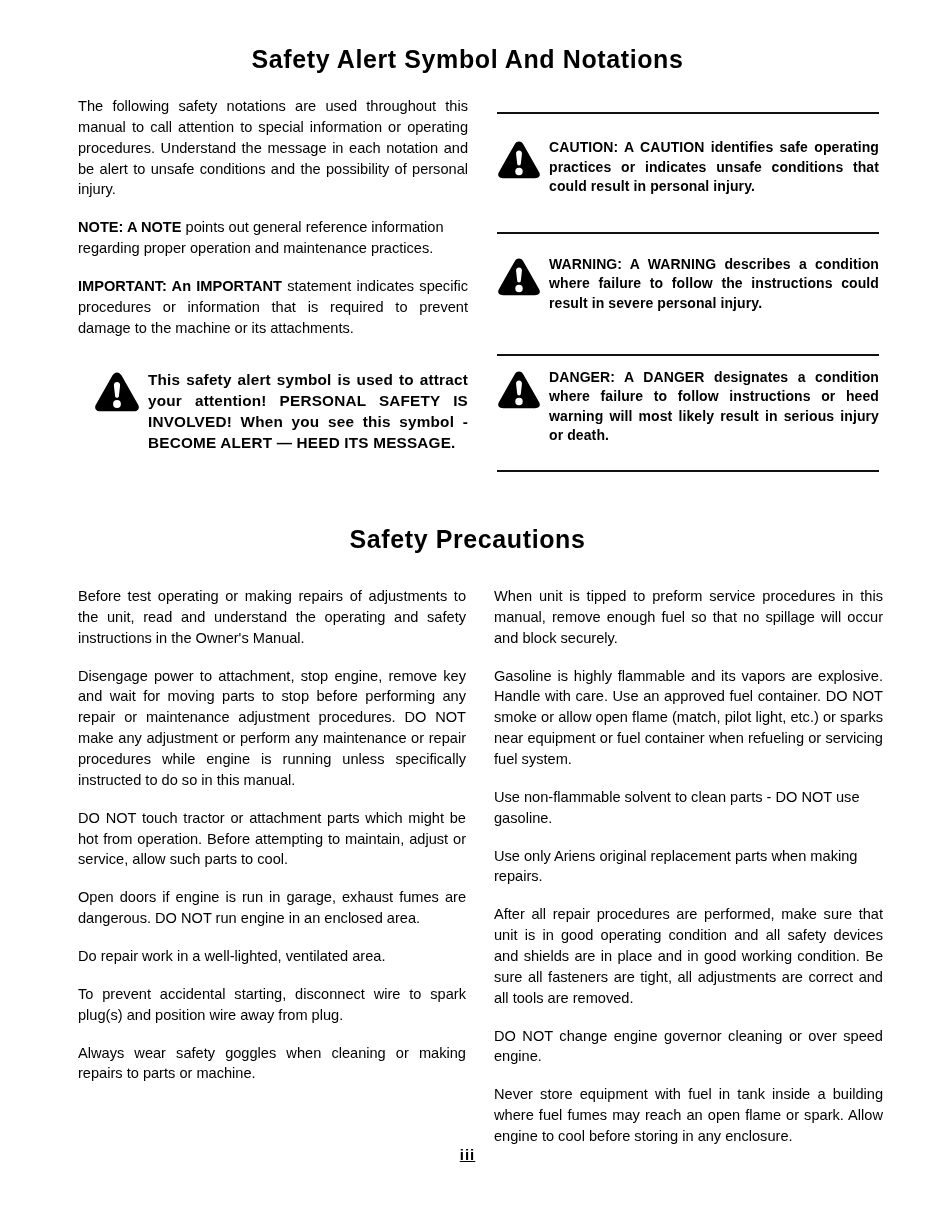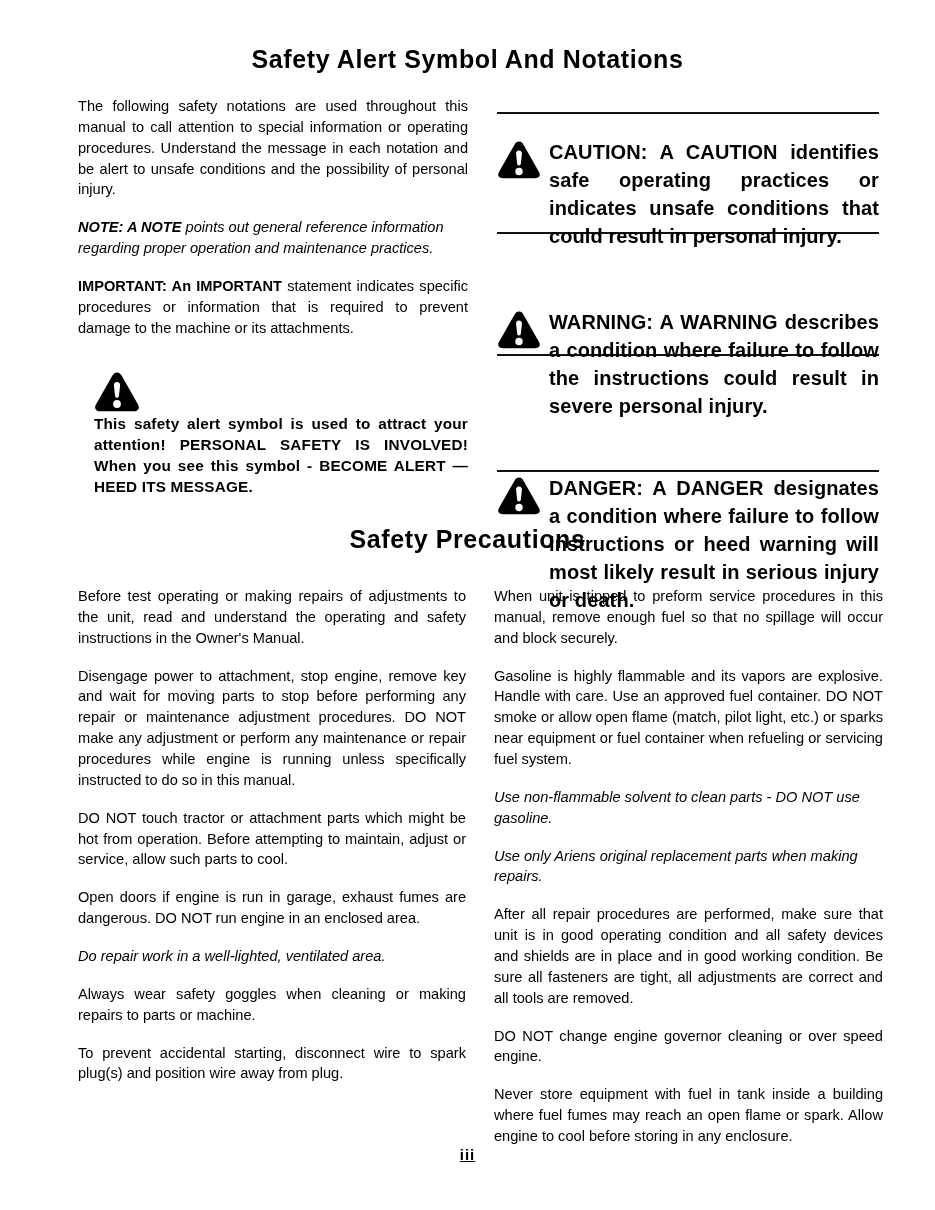--- a/index.html
+++ b/index.html
@@ -73,55 +73,54 @@
     left: 494px;
     top: 586px;
     width: 389px;
   }
 
   .para {
     margin: 0 0 17px 0;
     text-align: justify;
   }
   .para:last-child { margin-bottom: 0; }
-  .para.nojust { text-align: left; font-style: italic; }
+  .para.nojust { text-align: left; }
   .lead { font-weight: bold; }
 
   
   .alert-block {
     position: relative;
     display: flex;
     align-items: flex-start;
     gap: 0;
   }
   .tri-wrap {
     flex: 0 0 auto;
     width: 54px;
     padding-top: 2px;
   }
   .tri-wrap.small { width: 52px; }
   .alert-text {
     flex: 1 1 auto;
     font-weight: bold;
-    font-size: 20px;
+    font-size: 14px;
     line-height: 1.40;
     text-align: justify;
     letter-spacing: 0.1px;
   }
   .alert-text.bigger {
     font-size: 15.3px;
     line-height: 1.38;
     letter-spacing: 0.2px;
   }
 
   
   #symbol-statement-block {
     margin-top: 30px;
     padding-left: 16px;
-    flex-direction: column;
   }
 
   
   .rule {
     position: absolute;
     left: 497px;
     width: 382px;
     height: 0;
     border-top: 2px solid #111111;
   }
@@ -216,22 +215,22 @@
   </div>
 
   <h1 class="section-title" id="title-safety-precautions">Safety Precautions</h1>
 
   <div class="col" id="precautions-left-col">
     <p class="para">Before test operating or making repairs of adjustments to the unit, read and understand the operating and safety instructions in the Owner's Manual.</p>
     <p class="para">Disengage power to attachment, stop engine, remove key and wait for moving parts to stop before performing any repair or maintenance adjustment procedures. DO NOT make any adjustment or perform any maintenance or repair procedures while engine is running unless specifically instructed to do so in this manual.</p>
     <p class="para">DO NOT touch tractor or attachment parts which might be hot from operation. Before attempting to maintain, adjust or service, allow such parts to cool.</p>
     <p class="para">Open doors if engine is run in garage, exhaust fumes are dangerous. DO NOT run engine in an enclosed area.</p>
     <p class="para nojust">Do repair work in a well-lighted, ventilated area.</p>
+    <p class="para">To prevent accidental starting, disconnect wire to spark plug(s) and position wire away from plug.</p>
     <p class="para">Always wear safety goggles when cleaning or making repairs to parts or machine.</p>
-    <p class="para">To prevent accidental starting, disconnect wire to spark plug(s) and position wire away from plug.</p>
   </div>
 
   <div class="col" id="precautions-right-col">
     <p class="para">When unit is tipped to preform service procedures in this manual, remove enough fuel so that no spillage will occur and block securely.</p>
     <p class="para">Gasoline is highly flammable and its vapors are explosive. Handle with care. Use an approved fuel container. DO NOT smoke or allow open flame (match, pilot light, etc.) or sparks near equipment or fuel container when refueling or servicing fuel system.</p>
     <p class="para nojust">Use non-flammable solvent to clean parts - DO NOT use gasoline.</p>
     <p class="para nojust">Use only Ariens original replacement parts when making repairs.</p>
     <p class="para">After all repair procedures are performed, make sure that unit is in good operating condition and all safety devices and shields are in place and in good working condition. Be sure all fasteners are tight, all adjustments are correct and all tools are removed.</p>
     <p class="para">DO NOT change engine governor cleaning or over speed engine.</p>
     <p class="para">Never store equipment with fuel in tank inside a building where fuel fumes may reach an open flame or spark. Allow engine to cool before storing in any enclosure.</p>

